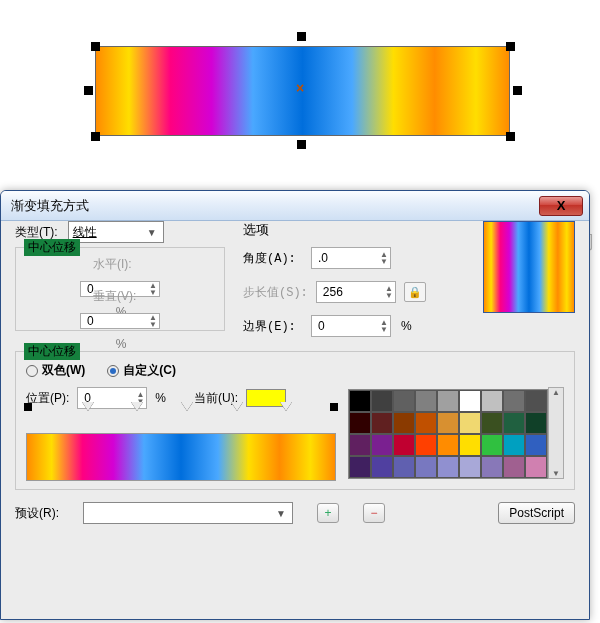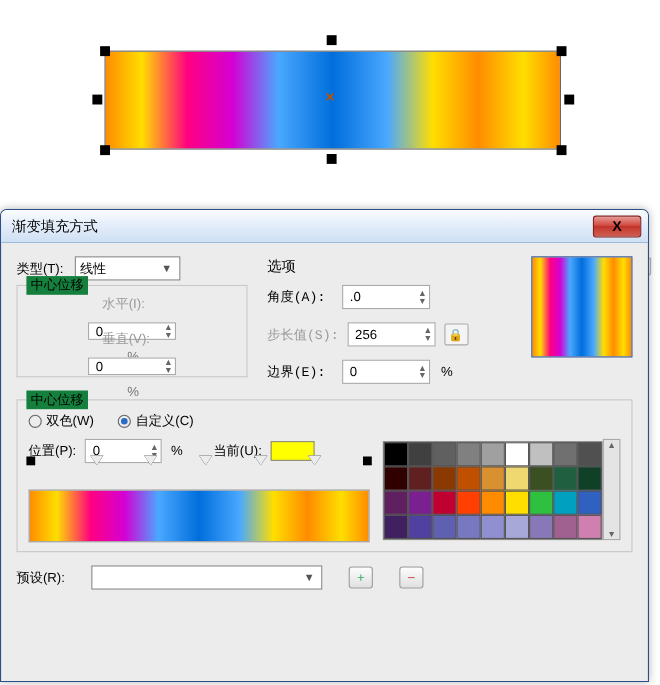--- a/index.html
+++ b/index.html
@@ -43,36 +43,36 @@
   .close-btn {
     width: 44px; height: 20px;
     background: linear-gradient(180deg, #e79a95 0%, #d0473e 45%, #c23228 46%, #cf5f52 100%);
     border: 1px solid #842020;
     border-radius: 3px;
     color: #fff; font-weight: bold;
     display: flex; align-items: center; justify-content: center;
     font-size: 12px;
   }
 
-  .dialog-body { padding: 12px 14px; display: flex; flex-direction: column; gap: 2px; }
+  .dialog-body { padding: 0 14px; display: flex; flex-direction: column; gap: 2px; }
 
   .row1 { display: flex; align-items: flex-start; gap: 18px; }
   .col-left { flex: 1; }
 
   .type-row { display: flex; align-items: center; gap: 10px; margin-bottom: 4px; }
   .label { color: #000; }
   .label-dis { color: #9a9a9a; }
   .combo {
     display: inline-flex; align-items: center;
     border: 1px solid #888; background: #fff;
     height: 22px; min-width: 96px;
     padding: 0 4px;
     justify-content: space-between;
   }
-  .combo .combo-text { }
+  .combo .combo-text { text-decoration: underline; }
   .combo-arrow { width: 14px; text-align: center; color: #555; font-size: 10px; }
 
   .fieldset {
     border: 1px solid #c8c8c8;
     padding: 8px 10px 10px 10px;
     margin-top: 0;
     position: relative;
   }
   .fieldset-legend { position: absolute; top: -9px; left: 8px; background: #15803d; padding: 0 4px; }
 
@@ -102,21 +102,21 @@
   }
 
   .harmony-box {
     border: 1px solid #c8c8c8;
     padding: 10px 10px 8px 10px;
     margin-top: 6px;
     position: relative;
   }
 
   .radio-row { display: flex; align-items: center; gap: 22px; margin-bottom: 8px; }
-  .radio { display: inline-flex; align-items: center; gap: 4px; }
+  .radio { display: inline-flex; align-items: center; gap: 4px; font-weight: bold; }
   .radio-circle { width: 12px; height: 12px; border: 1px solid #666; border-radius: 50%; display: inline-flex; align-items: center; justify-content: center; }
   .radio-dot { width: 6px; height: 6px; background: #2a6bc4; border-radius: 50%; }
 
   .harmony-main { display: flex; gap: 12px; }
   .harmony-left { flex: 1; }
   .pos-row { display: flex; align-items: center; gap: 8px; margin-bottom: 6px; }
   .cur-swatch { width: 40px; height: 18px; background: #ffff00; border: 1px solid #888; }
 
   .gradient-editor {
     position: relative;
@@ -373,16 +373,17 @@
       <div class="combo preset-combo">
         <span></span>
         <span class="combo-arrow">▼</span>
       </div>
       <div class="small-btn">
           <span>+</span>
         </div>
       <div class="small-btn minus">
           <span>−</span>
         </div>
+      <button class="btn ps-btn">PostScript</button>
     </div>
 
   </div>
 </div>
 
 </body></html>

